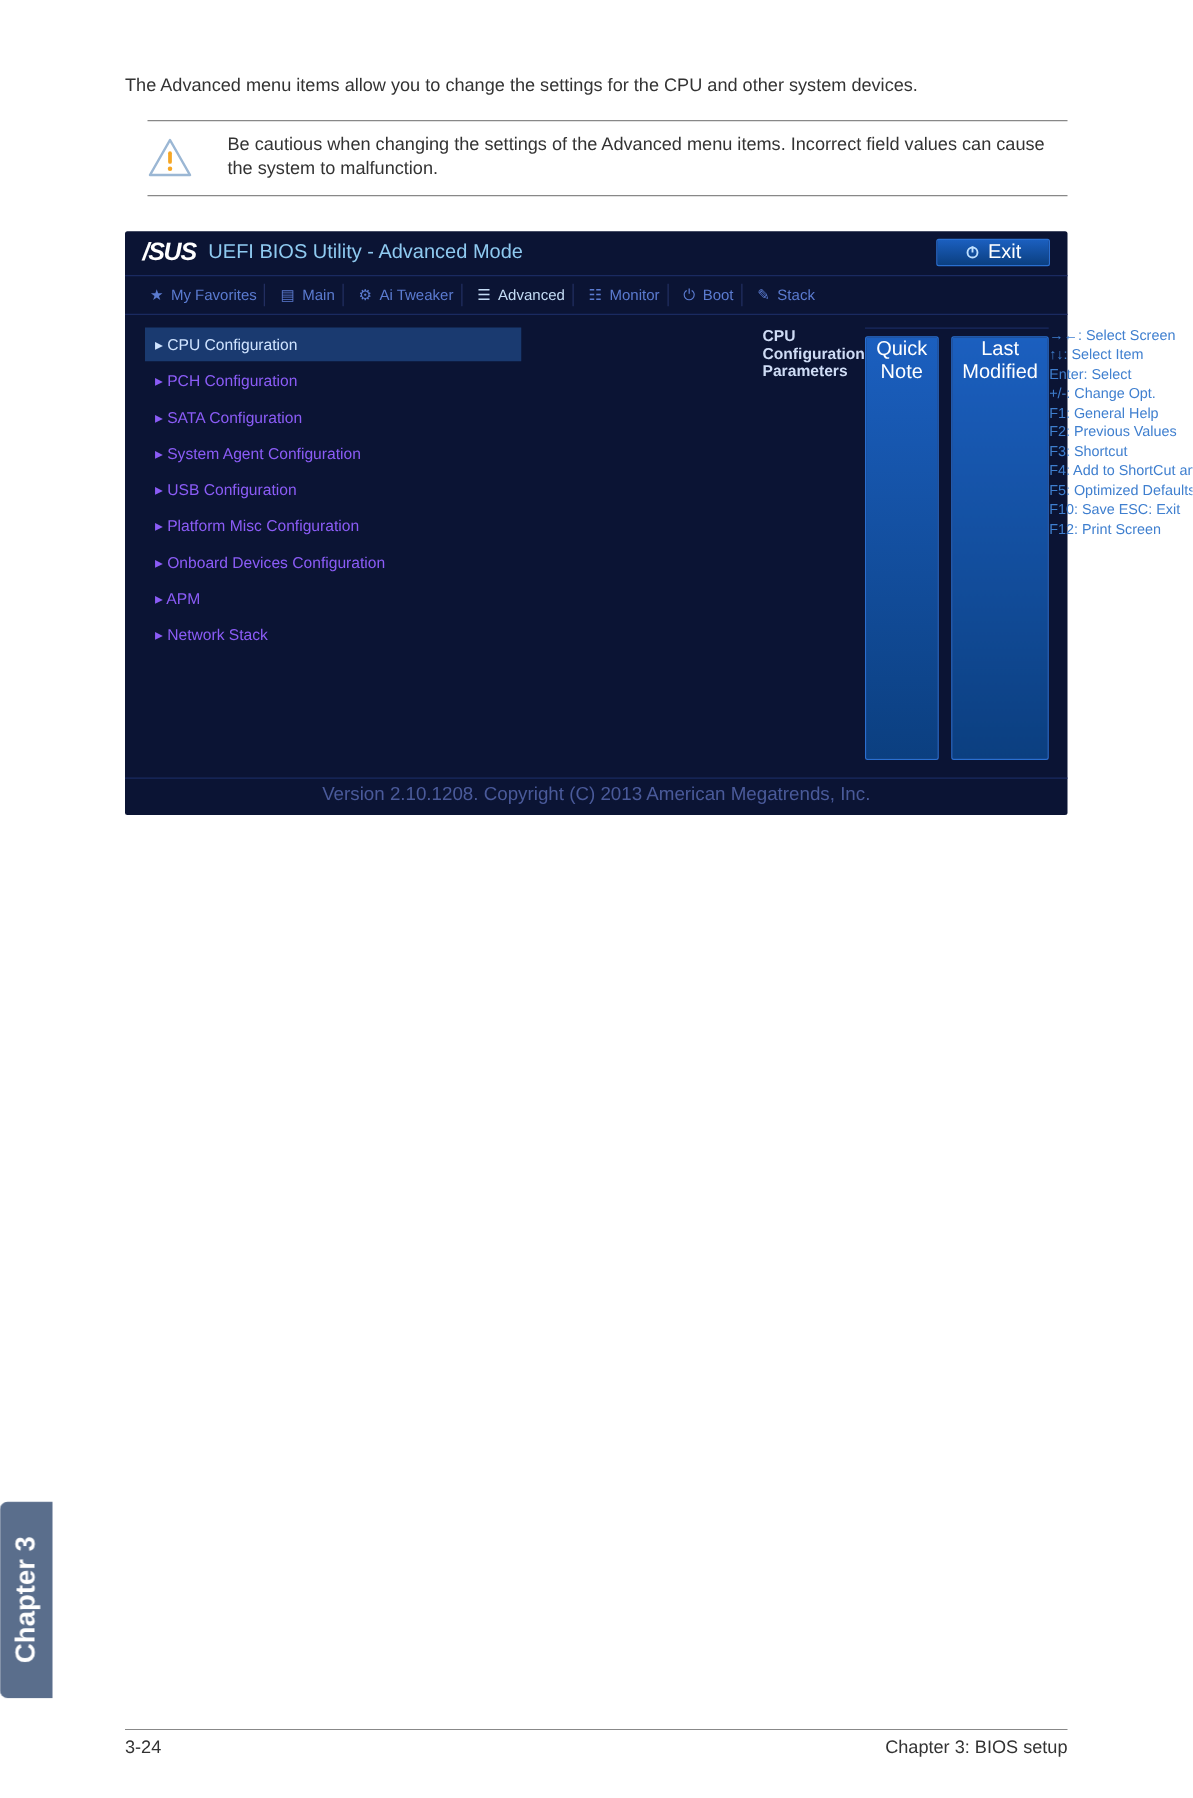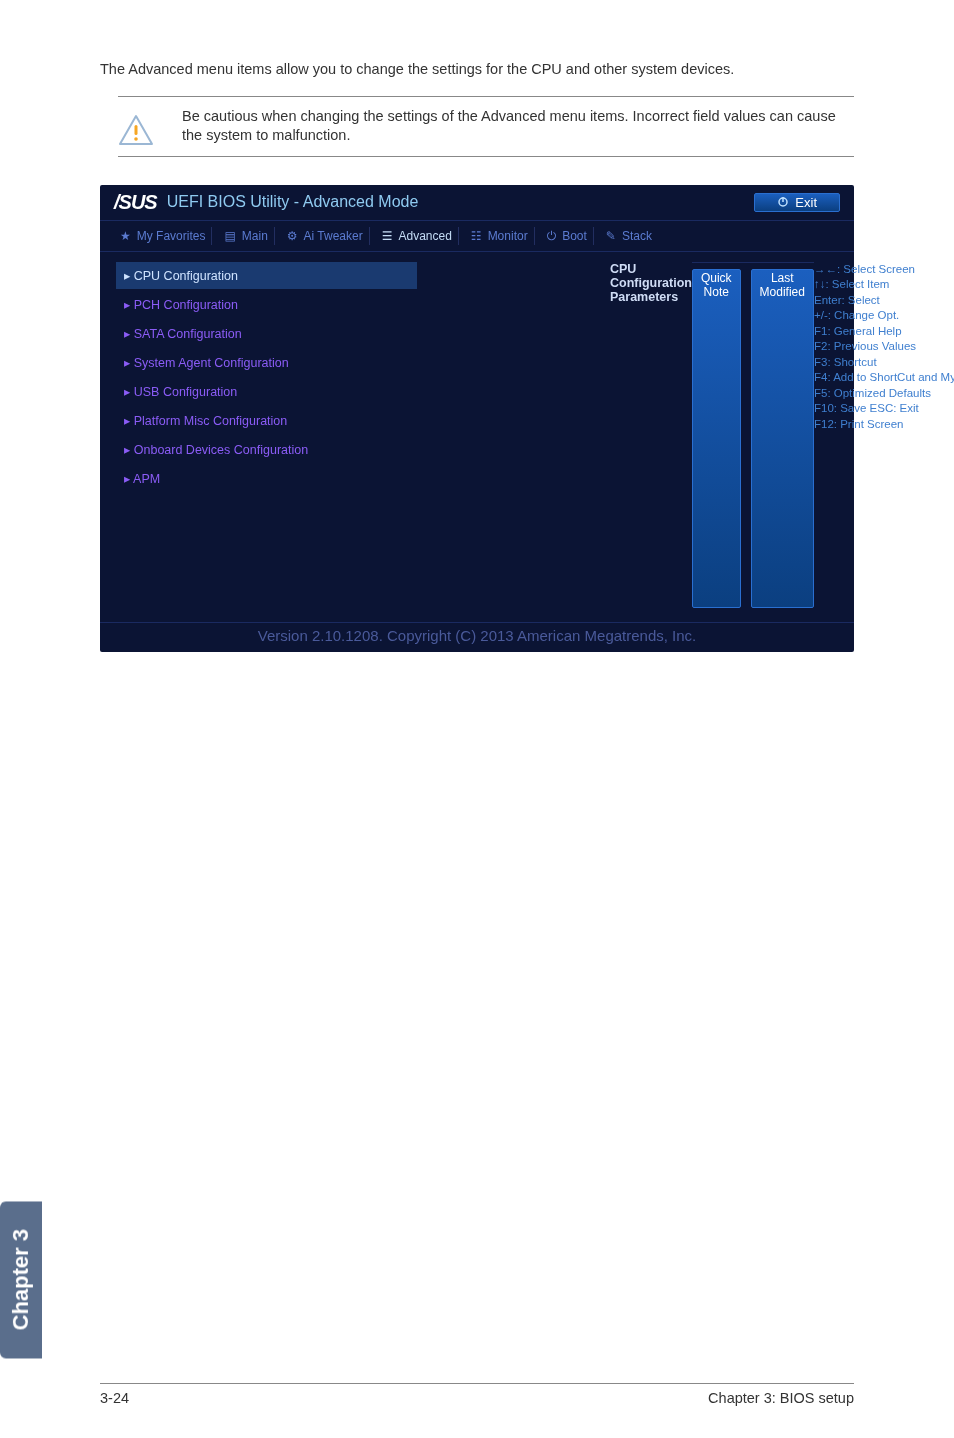--- a/index.html
+++ b/index.html
@@ -21,21 +21,21 @@
     }
     .section-heading .num { margin-right: 40px; }
     .section-desc {
       font-size: 14.5px;
       color: #333;
       margin-bottom: 16px;
       line-height: 1.35;
     }
     .note-row {
       display: flex;
-      align-items: flex-end;
+      align-items: center;
       border-top: 1px solid #888;
       padding-top: 10px;
       padding-bottom: 10px;
       margin-left: 18px;
     }
     .note-row svg { flex: 0 0 auto; margin-right: 28px; }
     .note-text { font-size: 14.5px; line-height: 1.35; }
     .note-divider { border-bottom: 1px solid #888; margin-left: 18px; margin-bottom: 20px; }
 
     
@@ -53,21 +53,21 @@
       border-bottom: 1px solid #1a2a60;
     }
     .bios-title-left { display: flex; align-items: center; gap: 10px; }
     .asus-logo { color: #fff; font-weight: bold; font-style: italic; font-size: 20px; letter-spacing: -1px; }
     .bios-title-text { color: #8fcaf0; font-size: 16px; font-weight: normal; }
     .exit-btn {
       background: linear-gradient(#1b5fbf, #0b3f80);
       color: #fff;
       border: 1px solid #2a6fd0;
       padding: 1px 22px;
-      font-size: 13px;
+      font-size: 16px;
       border-radius: 2px;
       display: flex; align-items: center; gap: 6px;
     }
     .bios-tabs {
       display: flex;
       gap: 6px;
       padding: 6px 14px;
       border-bottom: 1px solid #1a2a60;
     }
     .bios-tab {
@@ -103,21 +103,21 @@
       flex-direction: row;
     }
     .help-title { color: #cfdcf5; font-size: 12.5px; font-weight: bold; margin-bottom: 8px; }
     .help-spacer { flex: 1; }
     .quick-row { display: flex; gap: 10px; margin-bottom: 6px; border-top: 1px solid #1a2a60; padding-top: 6px; }
     .quick-btn {
       background: linear-gradient(#1b5fbf, #0b3f80);
       color: #fff;
       border: 1px solid #2a6fd0;
       padding: 1px 8px;
-      font-size: 12px;
+      font-size: 16px;
       border-radius: 2px;
       flex: 1;
       text-align: center;
     }
     .keyhelp { color: #3f7fcf; font-size: 11.5px; line-height: 1.35; }
     .keyhelp div { white-space: nowrap; }
     .bios-footer {
       text-align: center;
       color: #4a5a9a;
       font-size: 15px;
@@ -217,20 +217,21 @@
     <div class="bios-main">
       <div class="bios-left">
         <div class="bios-item selected">▸ <span>CPU Configuration</span></div>
         <div class="bios-item">▸ <span>PCH Configuration</span></div>
         <div class="bios-item">▸ <span>SATA Configuration</span></div>
         <div class="bios-item">▸ <span>System Agent Configuration</span></div>
         <div class="bios-item">▸ <span>USB Configuration</span></div>
         <div class="bios-item">▸ <span>Platform Misc Configuration</span></div>
         <div class="bios-item">▸ <span>Onboard Devices Configuration</span></div>
         <div class="bios-item">▸ <span>APM</span></div>
+        <div class="bios-item">▸ <span>Network Stack</span></div>
       </div>
       <div class="bios-right">
         <div class="help-title">CPU Configuration Parameters</div>
         <div class="help-spacer"></div>
         <div class="quick-row">
           <div class="quick-btn">Quick Note</div>
           <div class="quick-btn">Last Modified</div>
         </div>
         <div class="keyhelp">
           <div>→←: Select Screen</div>

